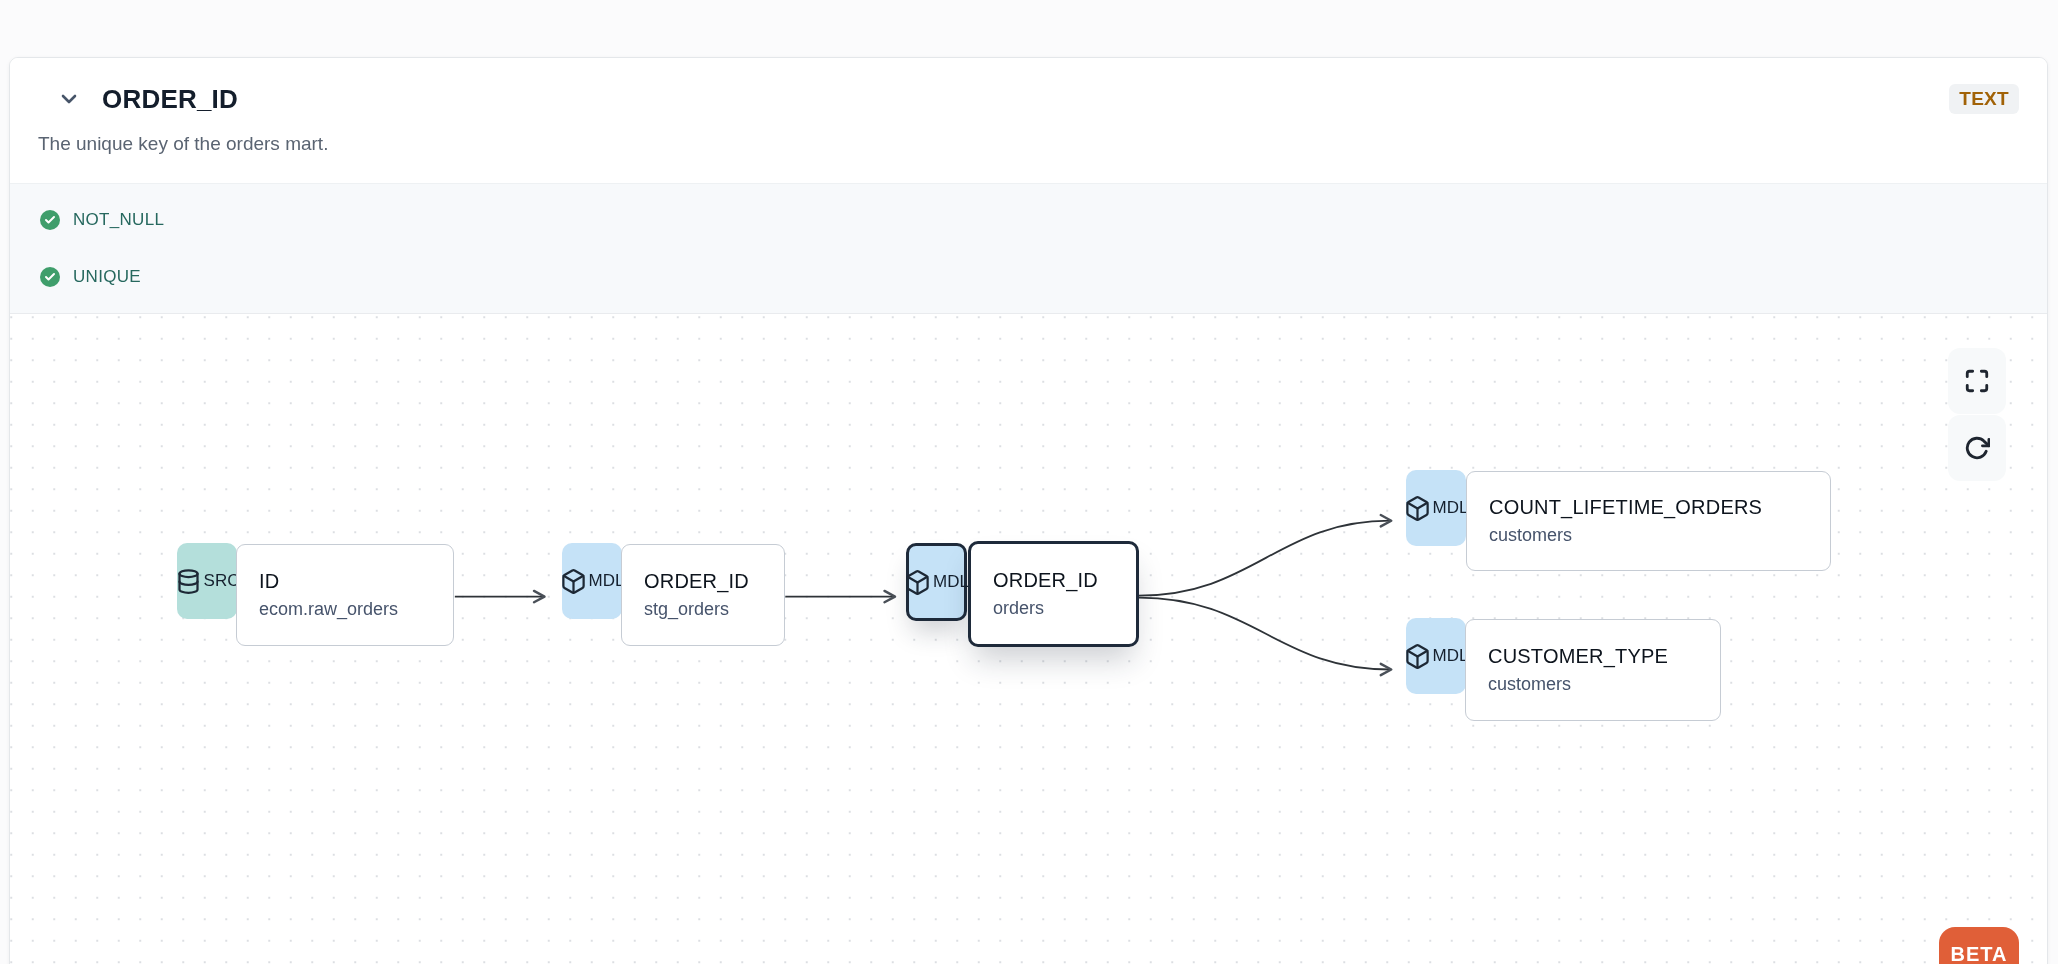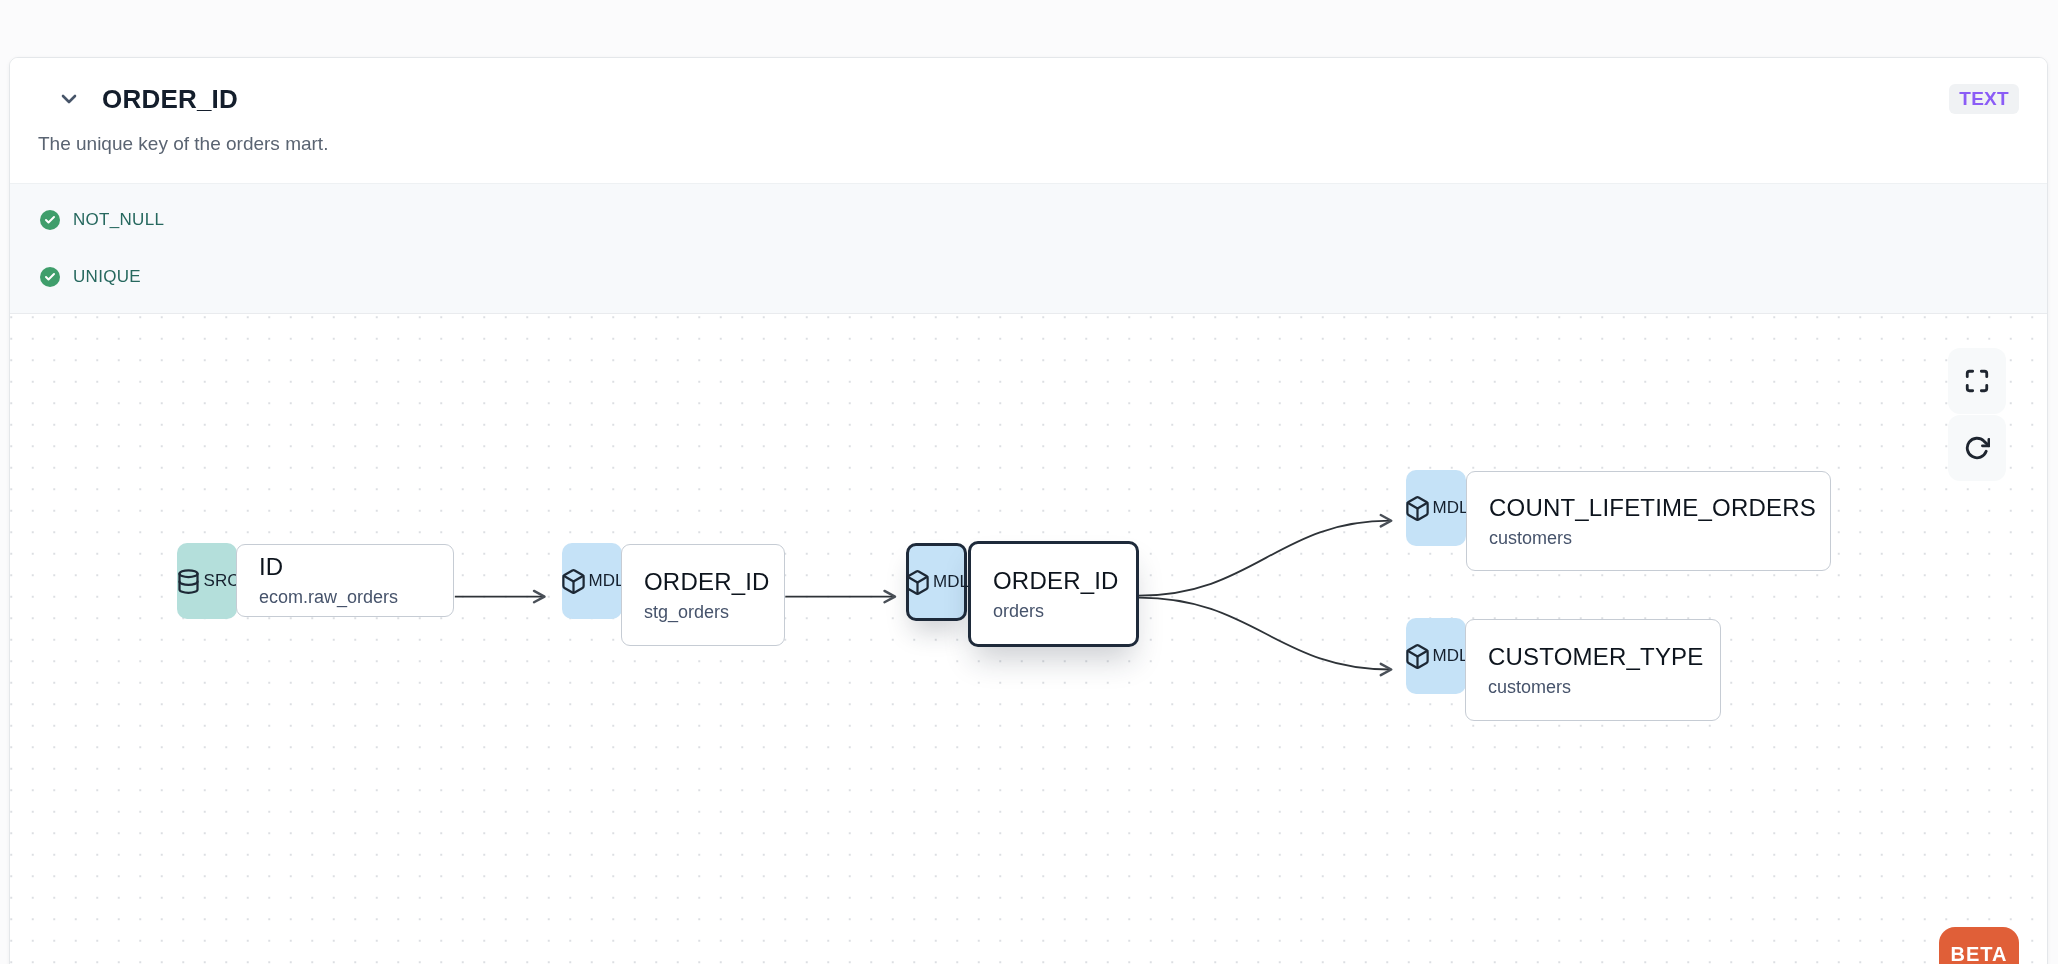--- a/index.html
+++ b/index.html
@@ -27,21 +27,21 @@
   .hdr-row { display:flex; align-items:center; height:34px; }
   .collapse-btn {
     width:34px; height:34px; border:none; background:transparent; cursor:pointer;
     display:flex; align-items:center; justify-content:center; margin-left:14px; padding:0;
   }
   .collapse-btn svg { stroke:#475569; }
   .page-title {
     margin-left:16px; font-size:26px; font-weight:700; color:#141e2c; letter-spacing:.2px;
   }
   .type-badge {
-    margin-left:auto; background:#f0f2f4; color:#8b5cf6;
+    margin-left:auto; background:#f0f2f4; color:#a16207;
     font-size:19px; font-weight:600; letter-spacing:.3px;
     padding:4px 10px; border-radius:6px;
   }
   .desc {
     margin-top:17px; font-size:19px; color:#5a6472;
   }
   
   .tests {
     height:130px; background:#f7f9fb;
     border-top:1px solid #eef1f3;
@@ -75,33 +75,33 @@
   }
   .nbadge svg { stroke:#1d2835; }
   .badge-src { background:#b4dfdb; }
   .badge-mdl { background:#c5e2f7; }
   .ncard {
     position:absolute; z-index:2; background:#fff;
     border:1.5px solid #c6ccd4; border-radius:9px;
     display:flex; flex-direction:column; justify-content:center; gap:6px;
     padding-left:22px;
   }
-  .ncard .ntitle { font-size:24px; font-weight:500; color:#0d141d; letter-spacing:.2px; }
+  .ncard .ntitle { font-size:20px; font-weight:500; color:#0d141d; letter-spacing:.2px; }
   .ncard .nsub   { font-size:18px; color:#46536b; }
   .node.selected .nbadge {
     width:61px; height:78px; border:3px solid #1e2a3a;
     box-shadow:0 16px 26px -6px rgba(28,38,56,.22);
   }
   .node.selected .ncard {
     border:3px solid #1e2a3a; border-radius:10px;
     box-shadow:0 18px 30px -6px rgba(28,38,56,.22);
   }
   
   #node-src   { left:167px; top:229px; }
-  #node-src   .ncard { left:59px; top:1px; width:218px; height:73px; }
+  #node-src   .ncard { left:59px; top:1px; width:218px; height:102px; }
   #node-stg   { left:552px; top:229px; }
   #node-stg   .ncard { left:59px; top:1px; width:164px; height:102px; }
   #node-ord   { left:896px; top:229px; }
   #node-ord   .ncard { left:62px; top:-2px; width:171px; height:106px; }
   #node-count { left:1396px; top:156px; }
   #node-count .ncard { left:60px; top:1px; width:365px; height:100px; }
   #node-ctype { left:1396px; top:304px; }
   #node-ctype .ncard { left:59px; top:1px; width:256px; height:102px;justify-content:center; }
   
   .ctl-btn {

